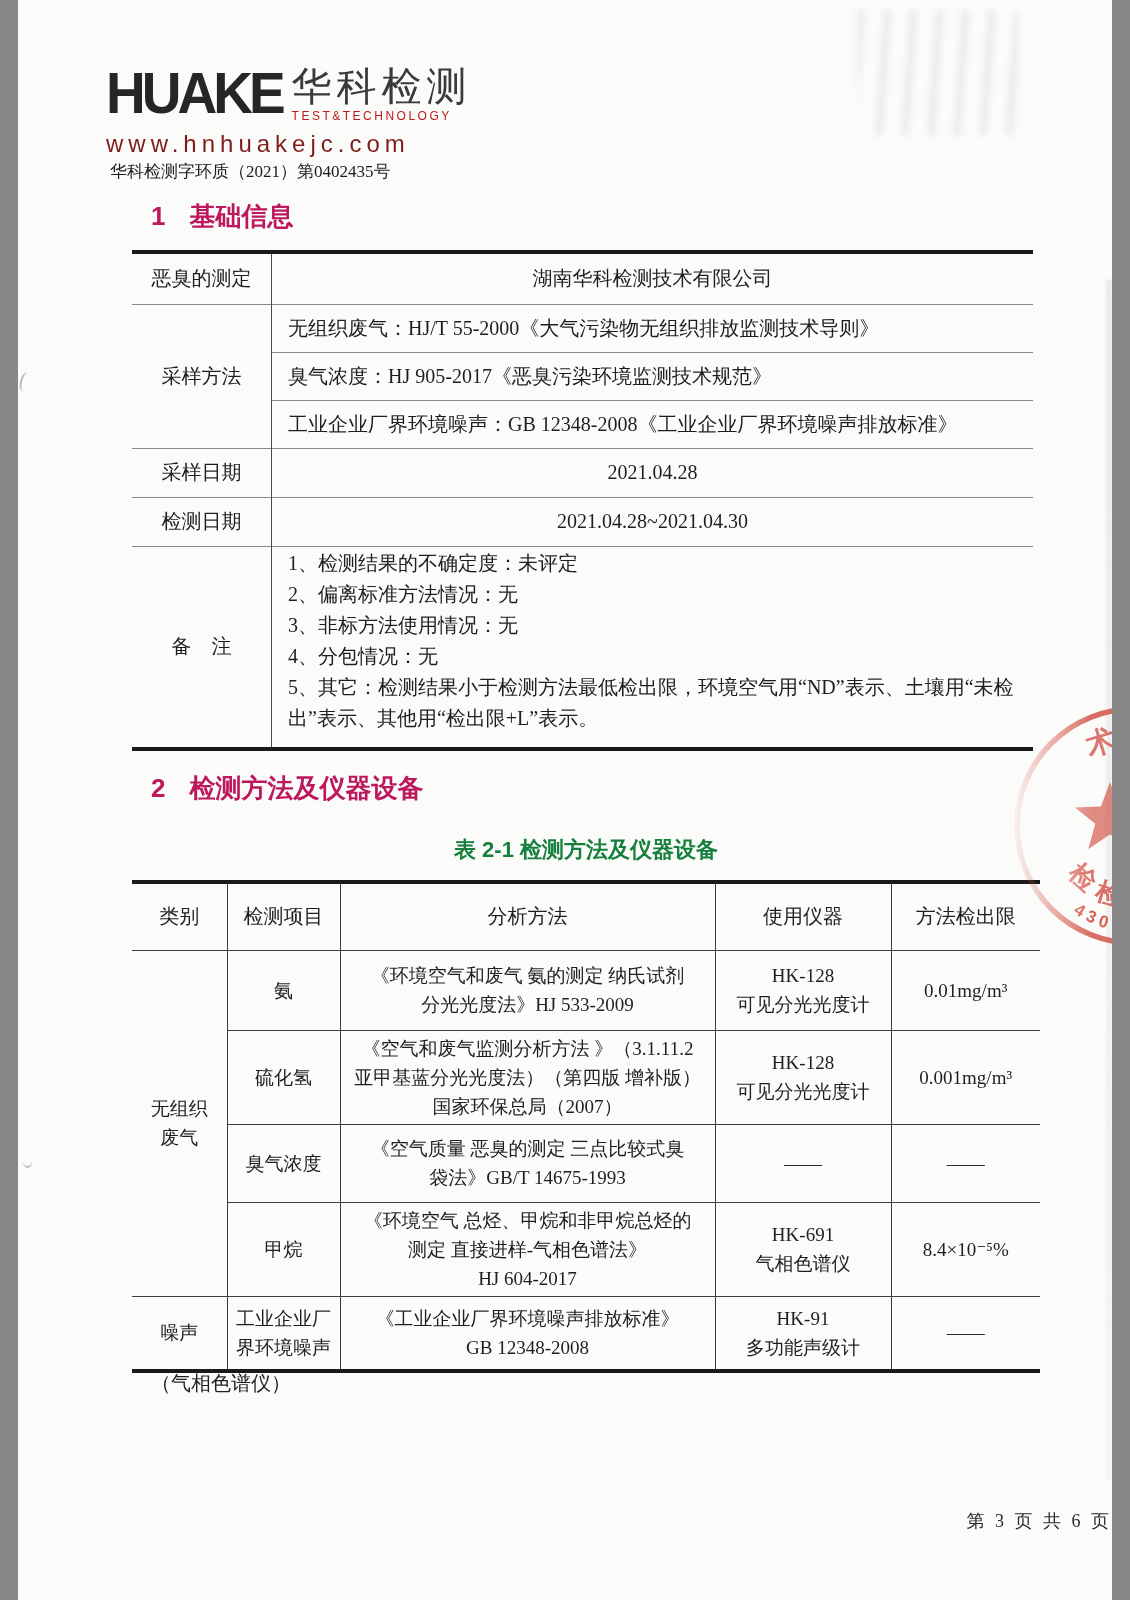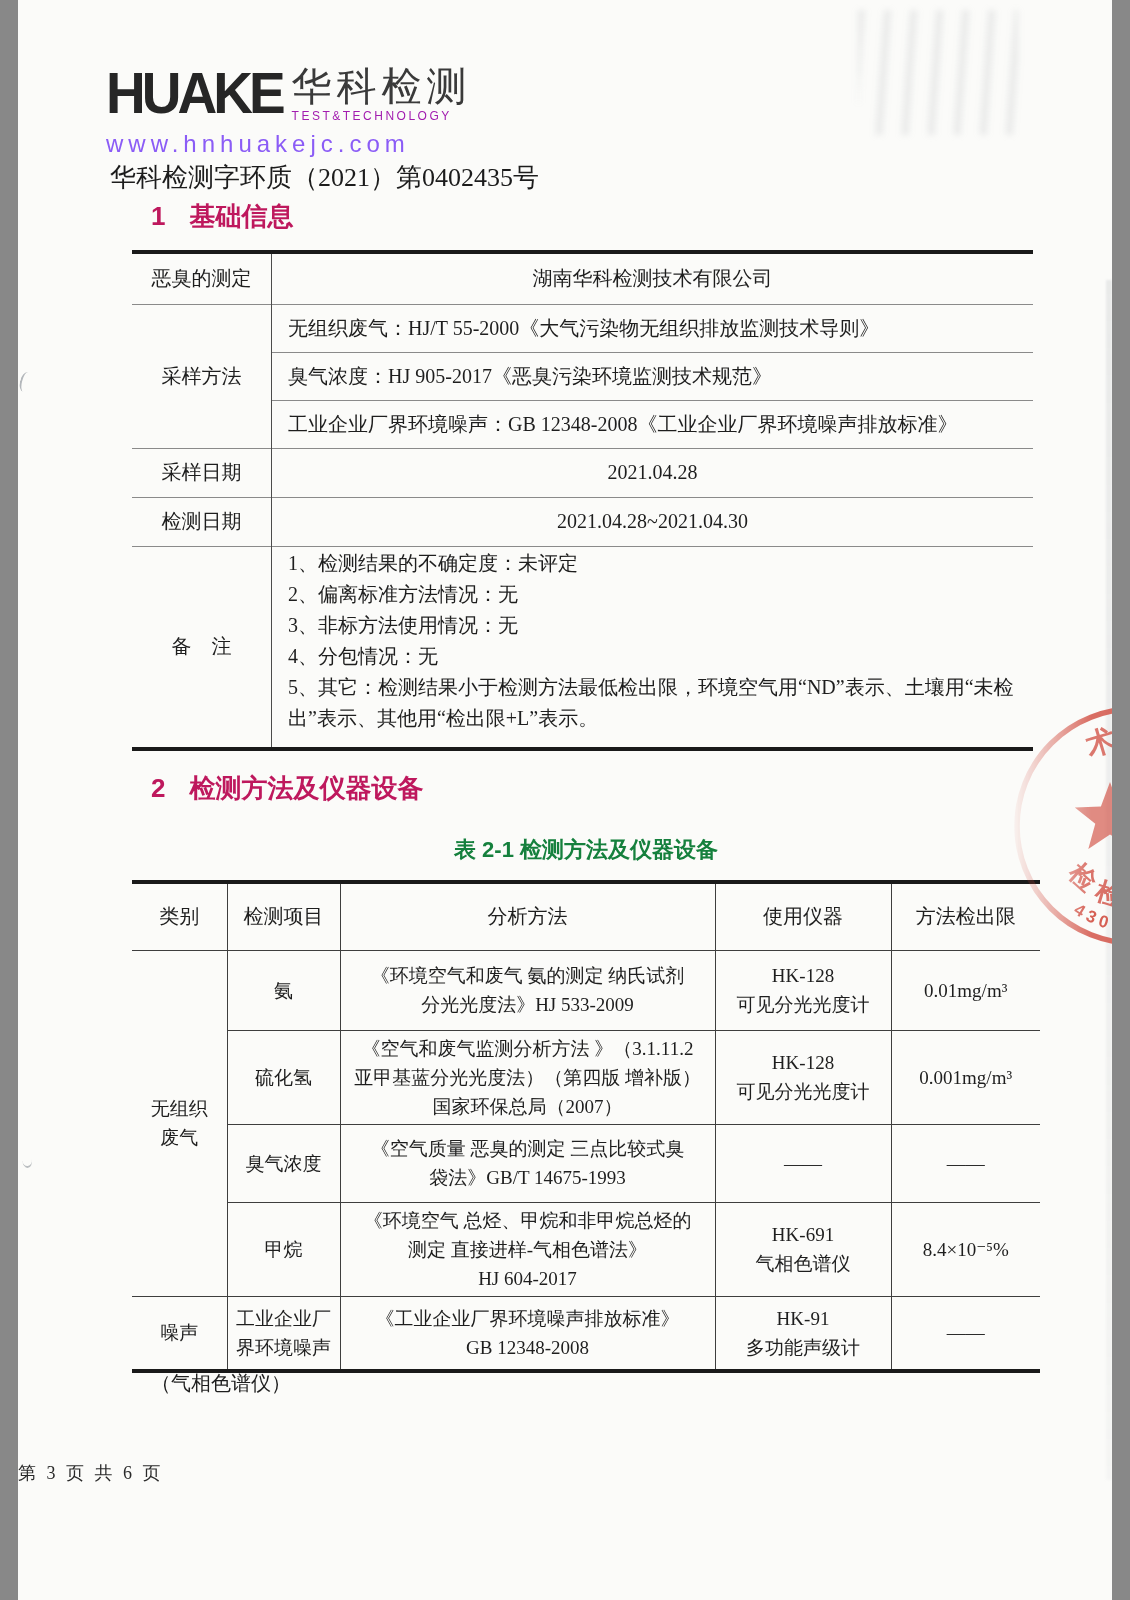--- a/index.html
+++ b/index.html
@@ -18,23 +18,23 @@
     border-left:2.5px solid rgba(90,100,110,.45);border-radius:50% 0 0 50%;transform:rotate(14deg);}
   .art-left-2{position:absolute;left:4px;top:1152px;width:10px;height:14px;
     border-bottom:2.5px solid rgba(90,100,110,.4);border-radius:0 0 50% 50%;transform:rotate(-8deg);}
   
   .logo{position:absolute;left:88px;top:66px;}
   .logo-row{display:flex;align-items:flex-start;}
   .brand-en{font-family:"Liberation Sans",sans-serif;font-weight:900;font-size:55px;
     line-height:.95;letter-spacing:-4px;color:#262626;transform:scaleY(1.05);transform-origin:top left;}
   .brand-cjk-wrap{margin-left:10px;}
   .brand-cn{font-size:40px;line-height:1.05;letter-spacing:5px;color:#3a3a3a;}
-  .brand-sub{font-family:"Liberation Sans",sans-serif;font-size:12px;letter-spacing:2.5px;color:#a21caf;margin-top:1px;}
-  .site{font-family:"Liberation Sans",sans-serif;font-size:24px;letter-spacing:5px;color:#8b5cf6;margin-top:7px;}
-  .docno{position:absolute;left:92px;top:160px;font-size:26px;color:#1c1c1c;}
+  .brand-sub{font-family:"Liberation Sans",sans-serif;font-size:12px;letter-spacing:2.5px;color:#b91c1c;margin-top:1px;}
+  .site{font-family:"Liberation Sans",sans-serif;font-size:24px;letter-spacing:5px;color:#7f1d1d;margin-top:7px;}
+  .docno{position:absolute;left:92px;top:160px;font-size:17px;color:#1c1c1c;}
   
   .sec-h{position:absolute;left:133px;font-family:"Liberation Sans","DejaVu Sans",sans-serif;
     font-weight:700;font-size:26px;color:#be185d;}
   .sec-h .sec-no{margin-right:24px;}
   #h1{top:199px} #h2{top:771px}
   .tcaption{position:absolute;top:835px;left:114px;width:908px;text-align:center;
     font-family:"Liberation Sans","DejaVu Sans",sans-serif;font-weight:700;font-size:22px;color:#15803d;}
   
   .t1{position:absolute;left:114px;top:250px;width:901px;border-collapse:collapse;
     border-top:4px solid #1a1a1a;border-bottom:4px solid #1a1a1a;font-size:20px;color:#1e1e1e;}
@@ -51,21 +51,21 @@
     font-size:19px;color:#1e1e1e;text-align:center;table-layout:fixed;}
   .t2 td{border:1.6px solid var(--line-dark,#3e3e3e);padding:3px 4px;vertical-align:middle;line-height:29px;}
   .t2 tr:first-child>td{border-top:none;}
   .t2 tr:last-child>td{border-bottom:none;}
   .t2 td.no-l{border-left:none;} .t2 td.no-r{border-right:none;}
   .t2 .hd{font-size:20px;}
   .t2 .h68{height:68px}.t2 .h80{height:80px}.t2 .h90{height:90px}.t2 .h78{height:78px}.t2 .h75{height:75px}
   .pre{white-space:pre-line;}
   
   .blank{position:absolute;left:133px;top:1370px;font-size:20px;color:#1e1e1e;}
-  .footer{position:absolute;left:0;top:1461px;width:100%;text-align:left;
+  .footer{position:absolute;left:0;top:1509px;width:100%;text-align:right;
     font-size:18px;letter-spacing:3px;color:#2a2a2a;}
   
   .stamp{position:absolute;left:990px;top:696px;width:260px;height:260px;
     -webkit-mask-image:linear-gradient(to right,rgba(0,0,0,0) 0,rgba(0,0,0,.25) 9%,#000 32%);
     mask-image:linear-gradient(to right,rgba(0,0,0,0) 0,rgba(0,0,0,.25) 9%,#000 32%);}
   .stamp svg{display:block;}
 </style>
 </head>
 <body>
 

